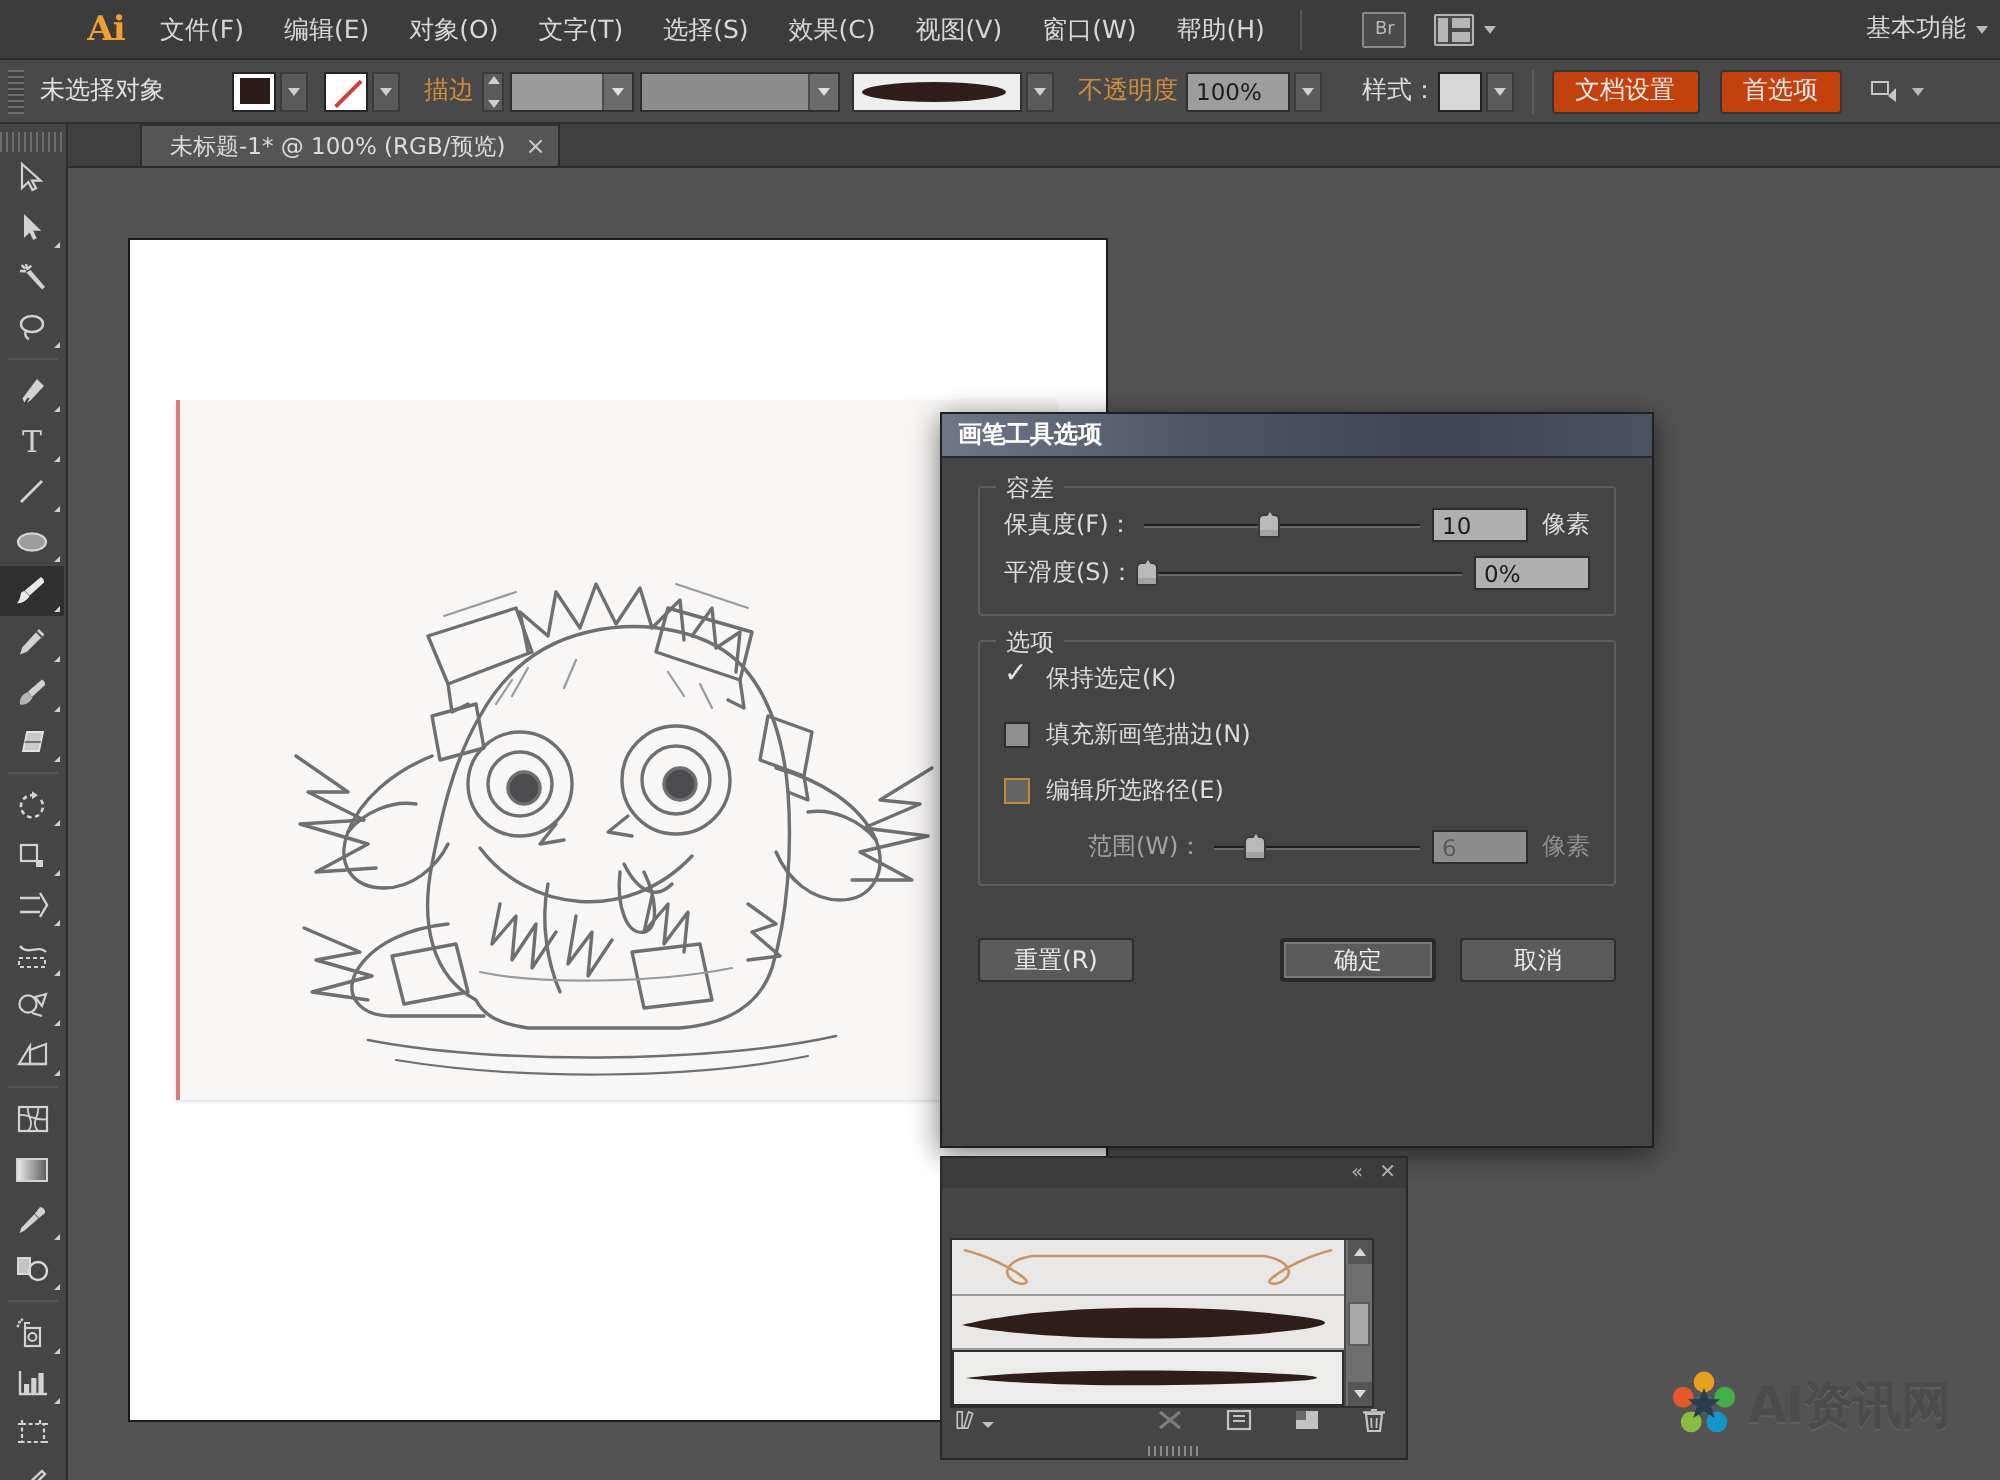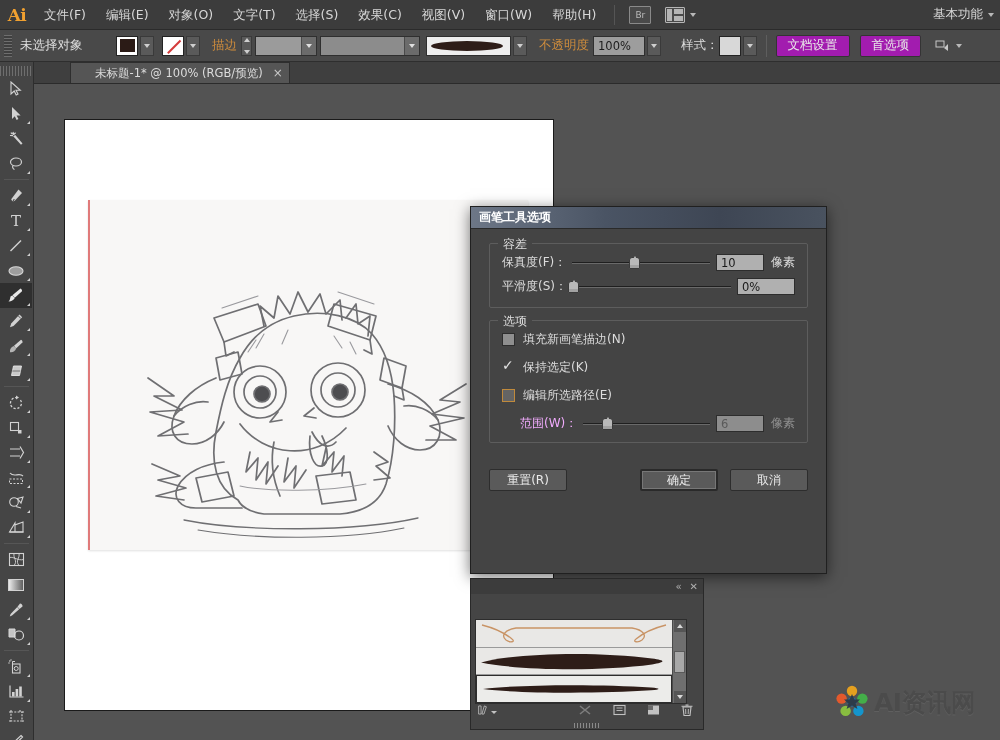--- a/index.html
+++ b/index.html
@@ -13,36 +13,37 @@
     -webkit-font-smoothing: antialiased;
   }
   #app { position: relative; width: 1000px; height: 740px; }
 
   
   .menubar {
     position: absolute; left: 0; top: 0; width: 1000px; height: 30px;
     background: #3c3c3c;
     display: flex; align-items: center;
     border-bottom: 1px solid #2b2b2b;
+    padding-left: 36px;
   }
   .ai-logo {
     width: 34px; height: 30px;
     display: flex; align-items: center; justify-content: center;
     font-family: "DejaVu Serif", "Liberation Serif", serif;
     font-weight: bold; font-size: 17px;
     color: #f0a030;
     letter-spacing: -0.5px;
   }
   .menu-item {
     padding: 0 10px; height: 30px; line-height: 30px;
     font-size: 12.5px; color: #d8d8d8; cursor: default; white-space: nowrap;
   }
   .menu-sep { width: 1px; height: 20px; background: #555; margin: 0 8px; }
   .mb-icon {
-    width: 22px; height: 18px; margin-left: 6px;
+    width: 22px; height: 18px; margin-left: 22px;
     border: 1px solid #8a8a8a; border-radius: 1px;
     display: flex; align-items: center; justify-content: center;
     font-size: 9px; color: #bbb; background: #4a4a4a;
   }
   .mb-icon2 {
     width: 20px; height: 16px; margin-left: 14px; position: relative;
     border: 1.5px solid #b5b5b5; background: #4a4a4a; border-radius: 1px;
   }
   .mb-icon2:before {
     content:""; position:absolute; left:1px; top:1px; bottom:1px; width:5px; background:#b5b5b5;
@@ -111,36 +112,36 @@
   }
   .brush-shape {
     width: 72px; height: 10px; margin-left: 4px;
     background: #2e1d18; border-radius: 50%;
   }
   .text-field {
     height: 20px; background: #9d9d9d; border: 1px solid #2f2f2f;
     color: #1c1c1c; font-size: 11.5px; display: flex; align-items: center; padding-left: 4px;
   }
   .cb-btn {
-    height: 22px; padding: 0 11px; background: #a21caf;
+    height: 22px; padding: 0 11px; background: #c2410c;
     border: 1px solid #343434; border-radius: 2px;
     color: #e8e8e8; font-size: 12.5px; display: flex; align-items: center;
     margin-left: 10px;
   }
   .vsep { width:1px; height:22px; background:#5e5e5e; margin:0 9px; }
 
   
   .tabbar {
     position: absolute; left: 0; top: 62px; width: 1000px; height: 22px;
     background: #3f3f3f; border-bottom: 1px solid #2b2b2b;
     display: flex; align-items: flex-end; padding-left: 70px;
   }
   .doctab {
     height: 21px; background: #555555; border: 1px solid #2e2e2e; border-bottom: none;
-    display: flex; align-items: center; padding: 0 6px 0 24px;
+    display: flex; align-items: center; padding: 0 6px 0 14px;
     font-size: 11.5px; color: #dcdcdc;
   }
   .doctab .close { margin-left: 10px; color: #c9c9c9; font-size: 12px; line-height: 1; }
 
   
   .toolbar {
     position: absolute; left: 0; top: 62px; width: 34px; height: 678px;
     background: #454545; border-right: 1px solid #2e2e2e;
   }
   .tb-grip {
@@ -199,21 +200,21 @@
     border: 1px solid #5d5d5d; border-radius: 2px;
     padding: 10px 12px 12px 12px; position: relative; margin-bottom: 12px;
   }
   .fieldset > .legend {
     position: absolute; top: -8px; left: 8px; background: #444; padding: 0 5px;
     font-size: 12px; color: #dedede;
   }
   .row { display: flex; align-items: center; margin-bottom: 7px; }
   .row:last-child { margin-bottom: 0; }
   .row-label { font-size: 12px; color: #dcdcdc; white-space: nowrap; }
-  .row-label.dim { color: #f0abfc; }
+  .row-label.dim { color: #a3a3a3; margin-left: 24px; }
   .slider { position: relative; height: 14px; flex: 1; margin: 0 6px; }
   .slider .track {
     position: absolute; left: 0; right: 0; top: 6px; height: 2px;
     background: #1f1f1f; border-bottom: 1px solid #6a6a6a;
   }
   .slider .thumb {
     position: absolute; top: 1px; width: 11px; height: 12px;
     background: #b9b9b9; border: 1px solid #3a3a3a;
     border-radius: 3px 3px 1px 1px;
     box-shadow: inset 0 -3px 0 rgba(0,0,0,0.12);
@@ -710,27 +711,27 @@
             <div class="thumb" id="smo-thumb" style="left: calc(0% - 5px);"></div>
           </div>
           <div class="num-field" style="width:58px">0%</div>
         </div>
       </div>
 
       <div class="fieldset" style="padding-bottom:10px">
         <div class="legend">选项</div>
 
         <div class="chkrow">
+          <div class="chk checked-glyph"></div>
+          <div class="chk-label">保持选定(K)</div>
+        </div>
+
+        <div class="chkrow">
           <div class="chk"></div>
           <div class="chk-label">填充新画笔描边(N)</div>
-        </div>
-
-        <div class="chkrow">
-          <div class="chk checked-glyph"></div>
-          <div class="chk-label">保持选定(K)</div>
         </div>
 
         <div class="chkrow">
           <div class="chk focus"></div>
           <div class="chk-label">编辑所选路径(E)</div>
         </div>
 
         <div class="row" style="padding-left:18px; margin-bottom:0">
           <div class="row-label dim">范围(W)：</div>
           <div class="slider">

